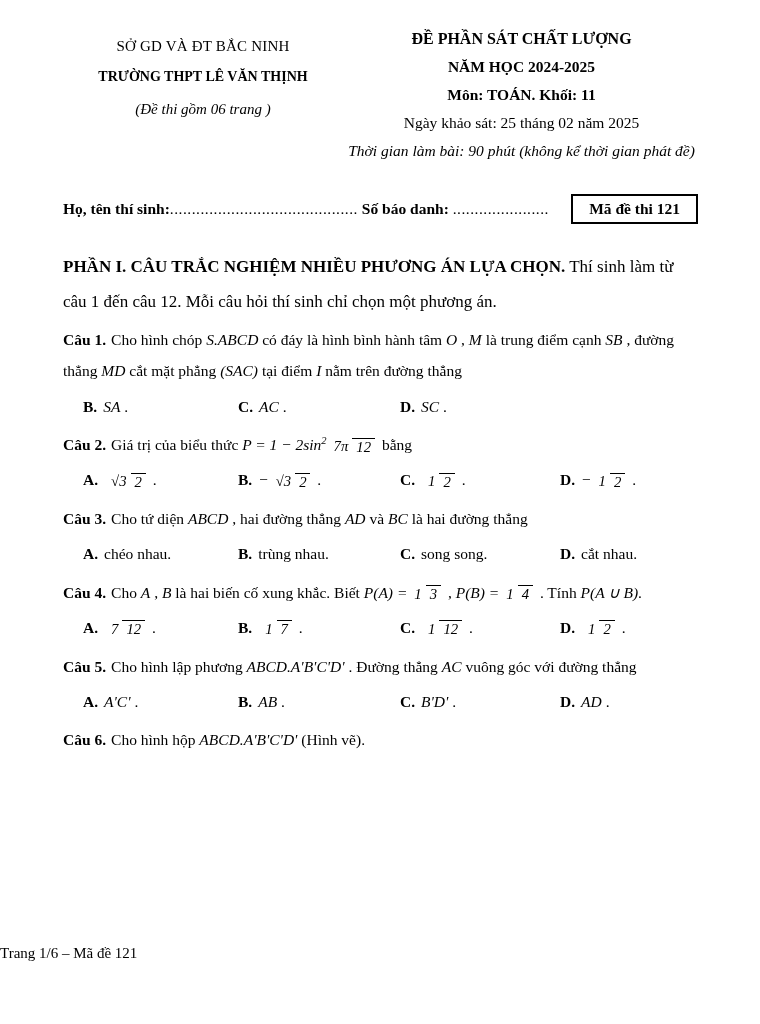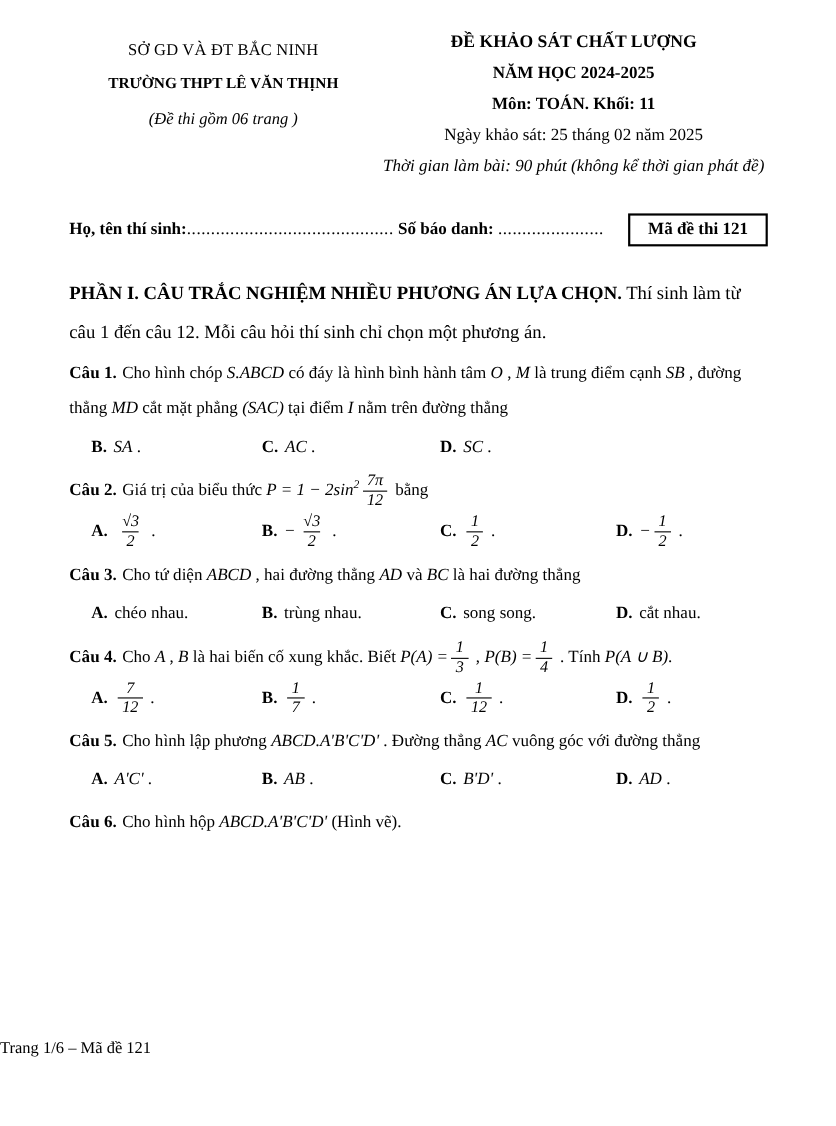--- a/index.html
+++ b/index.html
@@ -35,21 +35,21 @@
   
   .section-head{margin-top:26px;font-size:17px;line-height:2.05;}
   .section-title{font-weight:bold;}
   
   .questions{margin-top:4px;}
   .question{font-size:15.5px;line-height:2.05;margin-top:2px;}
   .q-label{font-weight:bold;margin-right:5px;}
   .m{font-style:italic;font-family:"Liberation Serif", serif;}
   .sup{font-size:0.68em;vertical-align:super;font-style:italic;line-height:0;}
   .frac{
-    display:inline-flex;flex-direction:column;align-items:center;
+    display:inline-flex;align-items:center;
     vertical-align:middle;line-height:1.15;margin:0 3px;font-style:italic;
     font-size:0.95em;
   }
   .frac .num{display:block;padding:0 4px;}
   .frac .den{display:block;border-top:1px solid #000;padding:0 4px;}
   .options{
     display:grid;grid-template-columns:155px 162px 160px 1fr;
     padding-left:20px;font-size:15.5px;align-items:center;
     margin:2px 0 6px 0;min-height:34px;line-height:1.9;
   }
@@ -66,21 +66,21 @@
 <div class="page">
   <div class="content">
 
     <div class="header">
       <div class="header-left">
         <div class="hl1">SỞ GD VÀ ĐT BẮC NINH</div>
         <div class="hl2">TRƯỜNG THPT LÊ VĂN THỊNH</div>
         <div class="hl3">(Đề thi gồm 06 trang )</div>
       </div>
       <div class="header-right">
-        <div class="hr1">ĐỀ KHẢO SÁT CHẤT LƯỢNG</div>
+        <div class="hr1">ĐỀ PHẦN SÁT CHẤT LƯỢNG</div>
         <div class="hr2">NĂM HỌC 2024-2025</div>
         <div class="hr3">Môn: TOÁN. Khối: 11</div>
         <div class="hr4">Ngày khảo sát: 25 tháng 02 năm 2025</div>
         <div class="hr5">Thời gian làm bài: 90 phút (không kể thời gian phát đề)</div>
       </div>
     </div>
 
     <div class="candidate-row">
       <div class="candidate-left">
         <span class="cand-label">Họ, tên thí sinh:</span><span class="dots">...........................................</span>

